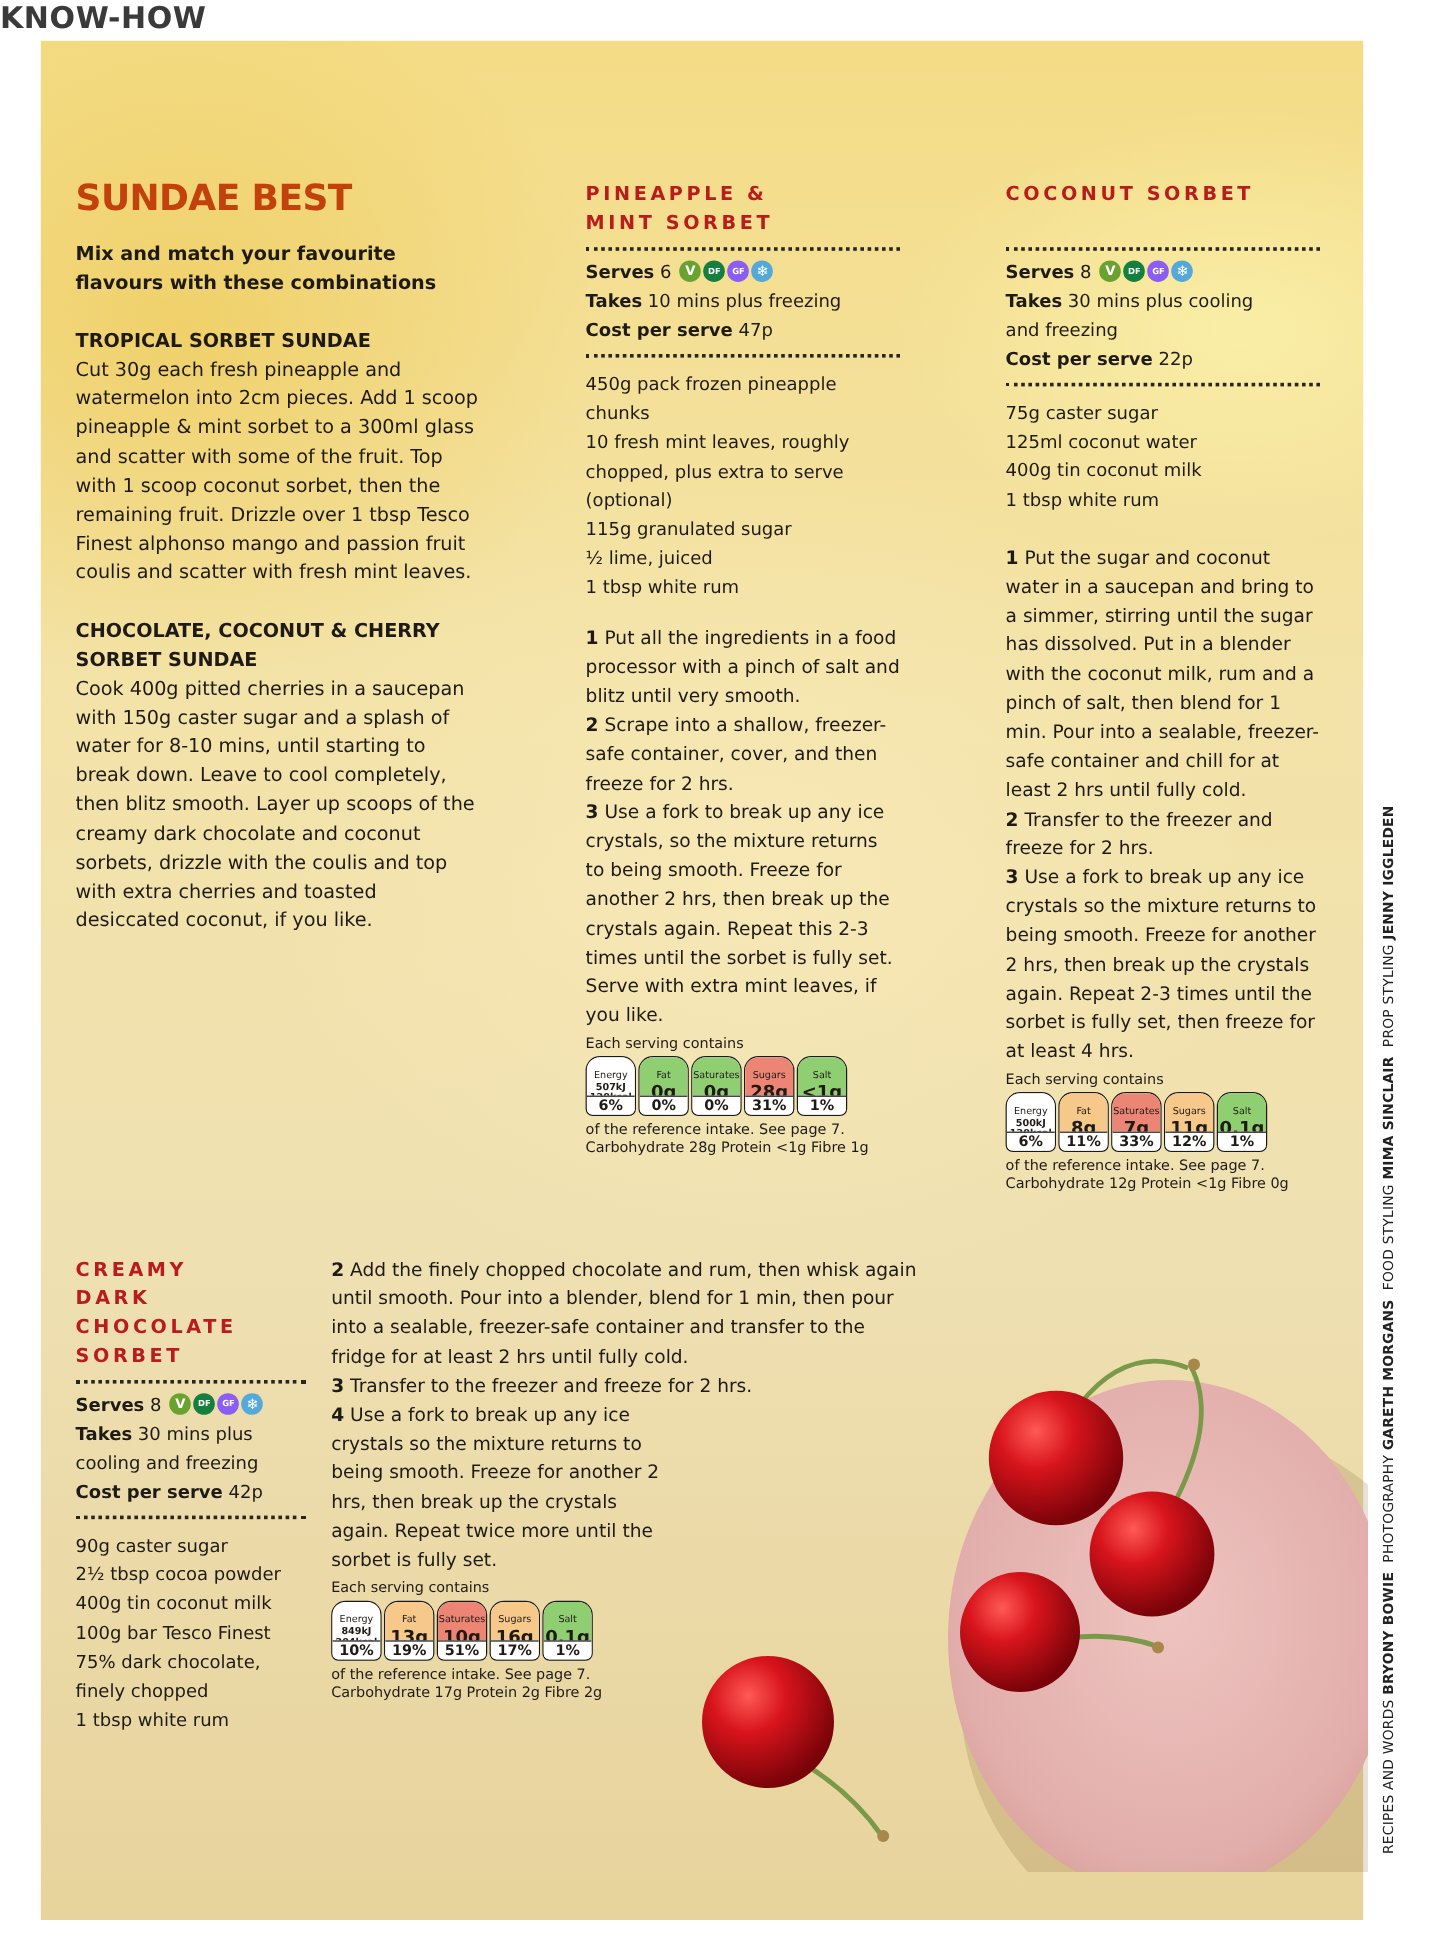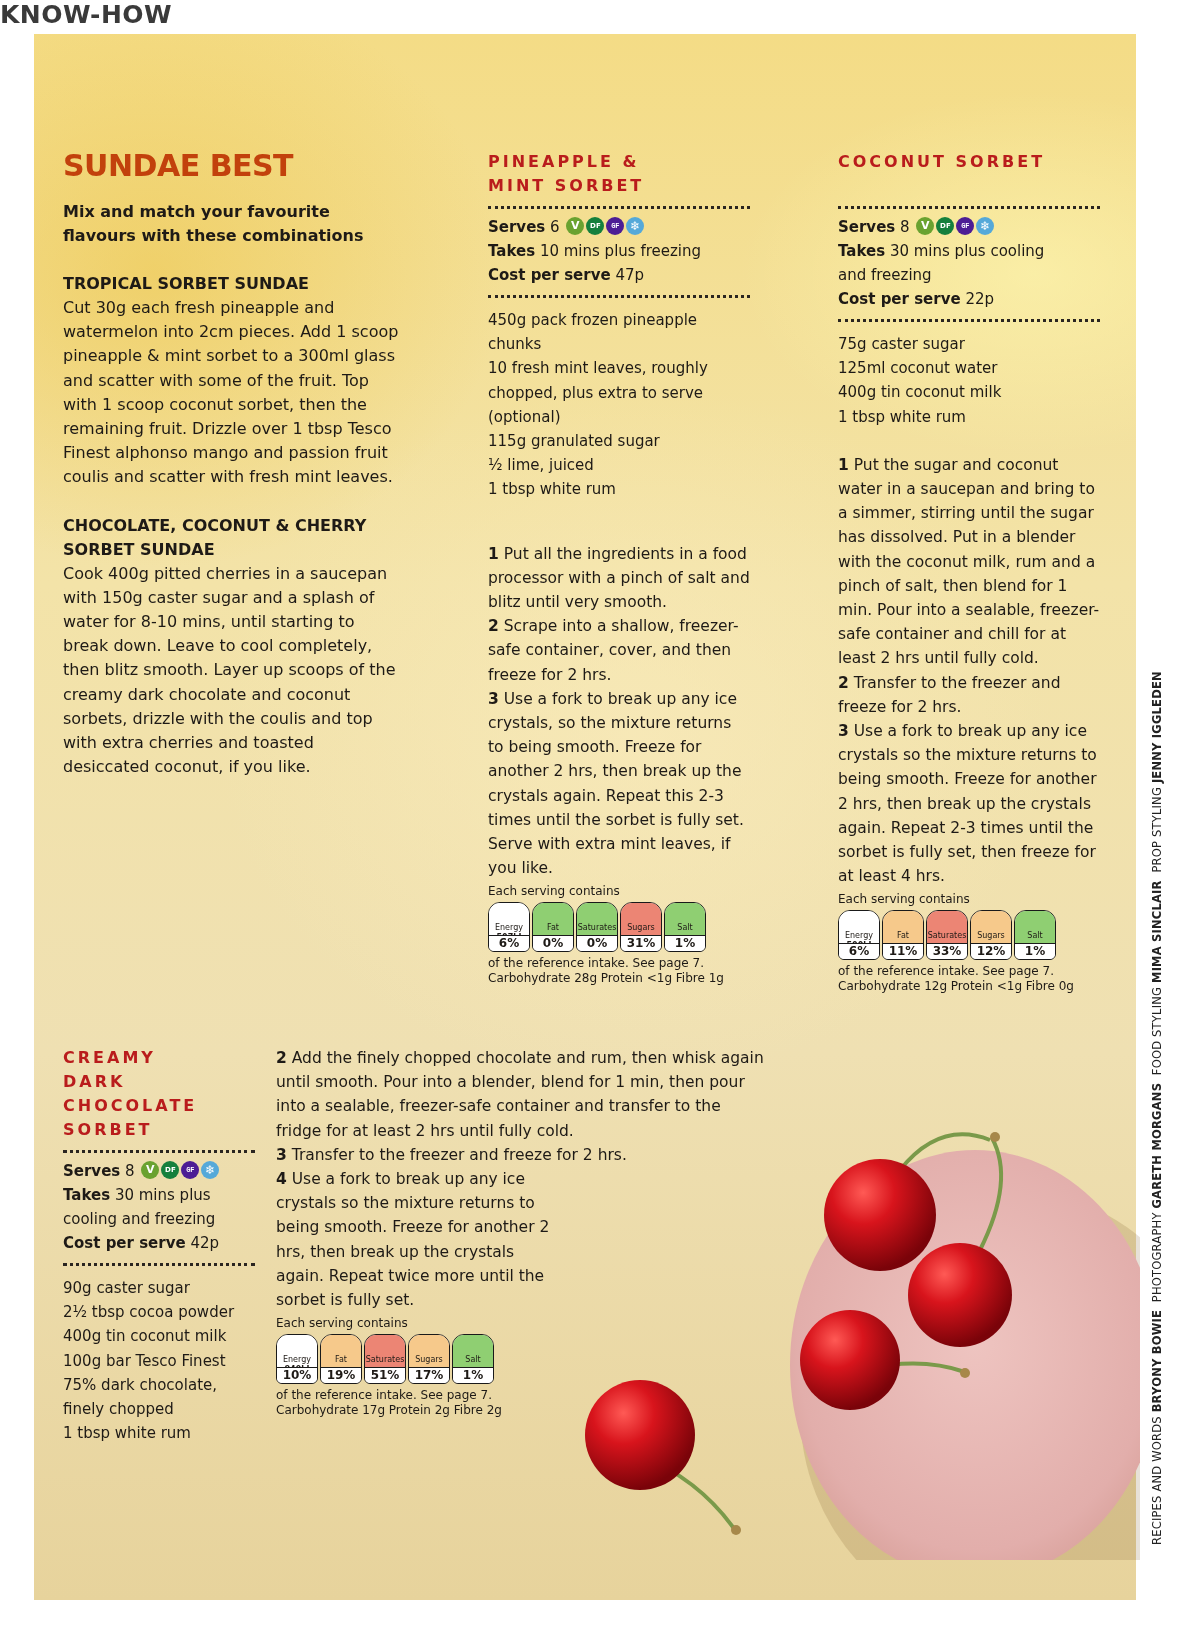--- a/index.html
+++ b/index.html
@@ -49,30 +49,30 @@
   .method { font-size:15.5px; line-height:24.2px; }
   .method b { font-weight:bold; }
 
   .badges { display:inline-flex; gap:2px; vertical-align:middle; margin-left:2px; position:relative; top:-2px; }
   .badge {
     width:18px; height:18px; border-radius:50%; display:inline-flex; align-items:center; justify-content:center;
     font-size:7px; font-weight:bold; color:#fff;
   }
   .b-v { background:#6aa230; font-size:11px; }
   .b-df { background:#15803d; }
-  .b-gf { background:#4c1d95;font-family:Liberation Mono, monospace; }
+  .b-gf { background:#8b5cf6; }
   .b-fr { background:#55a9d9; font-size:12px; }
 
   .serving-caption { font-size:12px; margin-top:4px; }
   .nutri { display:flex; gap:2px; margin-top:4px; }
   .ncell {
     width:40px; border:1.8px solid #1a1a1a; border-radius:12px 12px 6px 6px;
     background:#fff; display:flex; flex-direction:column; align-items:center; overflow:hidden;
   }
-  .ncell .top { width:100%; display:flex; flex-direction:column; align-items:center; padding-top:20px; height:32px; box-sizing:border-box; }
+  .ncell .top { width:100%; display:flex; flex-direction:column; align-items:center; padding-top:10px; height:32px; box-sizing:border-box; }
   .ncell .lab { font-size:8px; line-height:10px; }
   .ncell .val { font-size:15px; font-weight:bold; line-height:18px; }
   .ncell .energy { font-size:8px; line-height:9px; text-align:center; font-weight:bold; }
   .ncell .pct { width:100%; text-align:center; background:#fff; border-top:1.8px solid #1a1a1a; font-size:12px; font-weight:bold; line-height:15px; }
   .c-white { background:#fff; }
   .c-green { background:#8fcf72; }
   .c-amber { background:#f6c98b; }
   .c-red { background:#ec8574; }
   .ref { font-size:12px; line-height:15px; margin-top:4px; }
 
@@ -112,21 +112,21 @@
   <div class="meta"><b>Takes</b> <span>10 mins plus freezing</span></div>
   <div class="meta"><b>Cost per serve</b> <span>47p</span></div>
   <div class="dots"></div>
   <div class="ing" style="margin-top:10px">
     <div>450g pack frozen pineapple chunks</div>
     <div>10 fresh mint leaves, roughly chopped, plus extra to serve (optional)</div>
     <div>115g granulated sugar</div>
     <div>½ lime, juiced</div>
     <div>1 tbsp white rum</div>
   </div>
-  <div class="method" style="margin-top:40px">
+  <div class="method" style="margin-top:18px">
     <div><b>1</b> <span>Put all the ingredients in a food processor with a pinch of salt and blitz until very smooth.</span></div>
     <div><b>2</b> <span>Scrape into a shallow, freezer-safe container, cover, and then freeze for 2 hrs.</span></div>
     <div><b>3</b> <span>Use a fork to break up any ice crystals, so the mixture returns to being smooth. Freeze for another 2 hrs, then break up the crystals again. Repeat this 2-3 times until the sorbet is fully set. Serve with extra mint leaves, if you like.</span></div>
   </div>
   <div class="serving-caption">Each serving contains</div>
   <div class="nutri">
     <div class="ncell">
       <div class="top c-white">
           <span class="lab">Energy</span>
           <span class="energy">507kJ</span>

